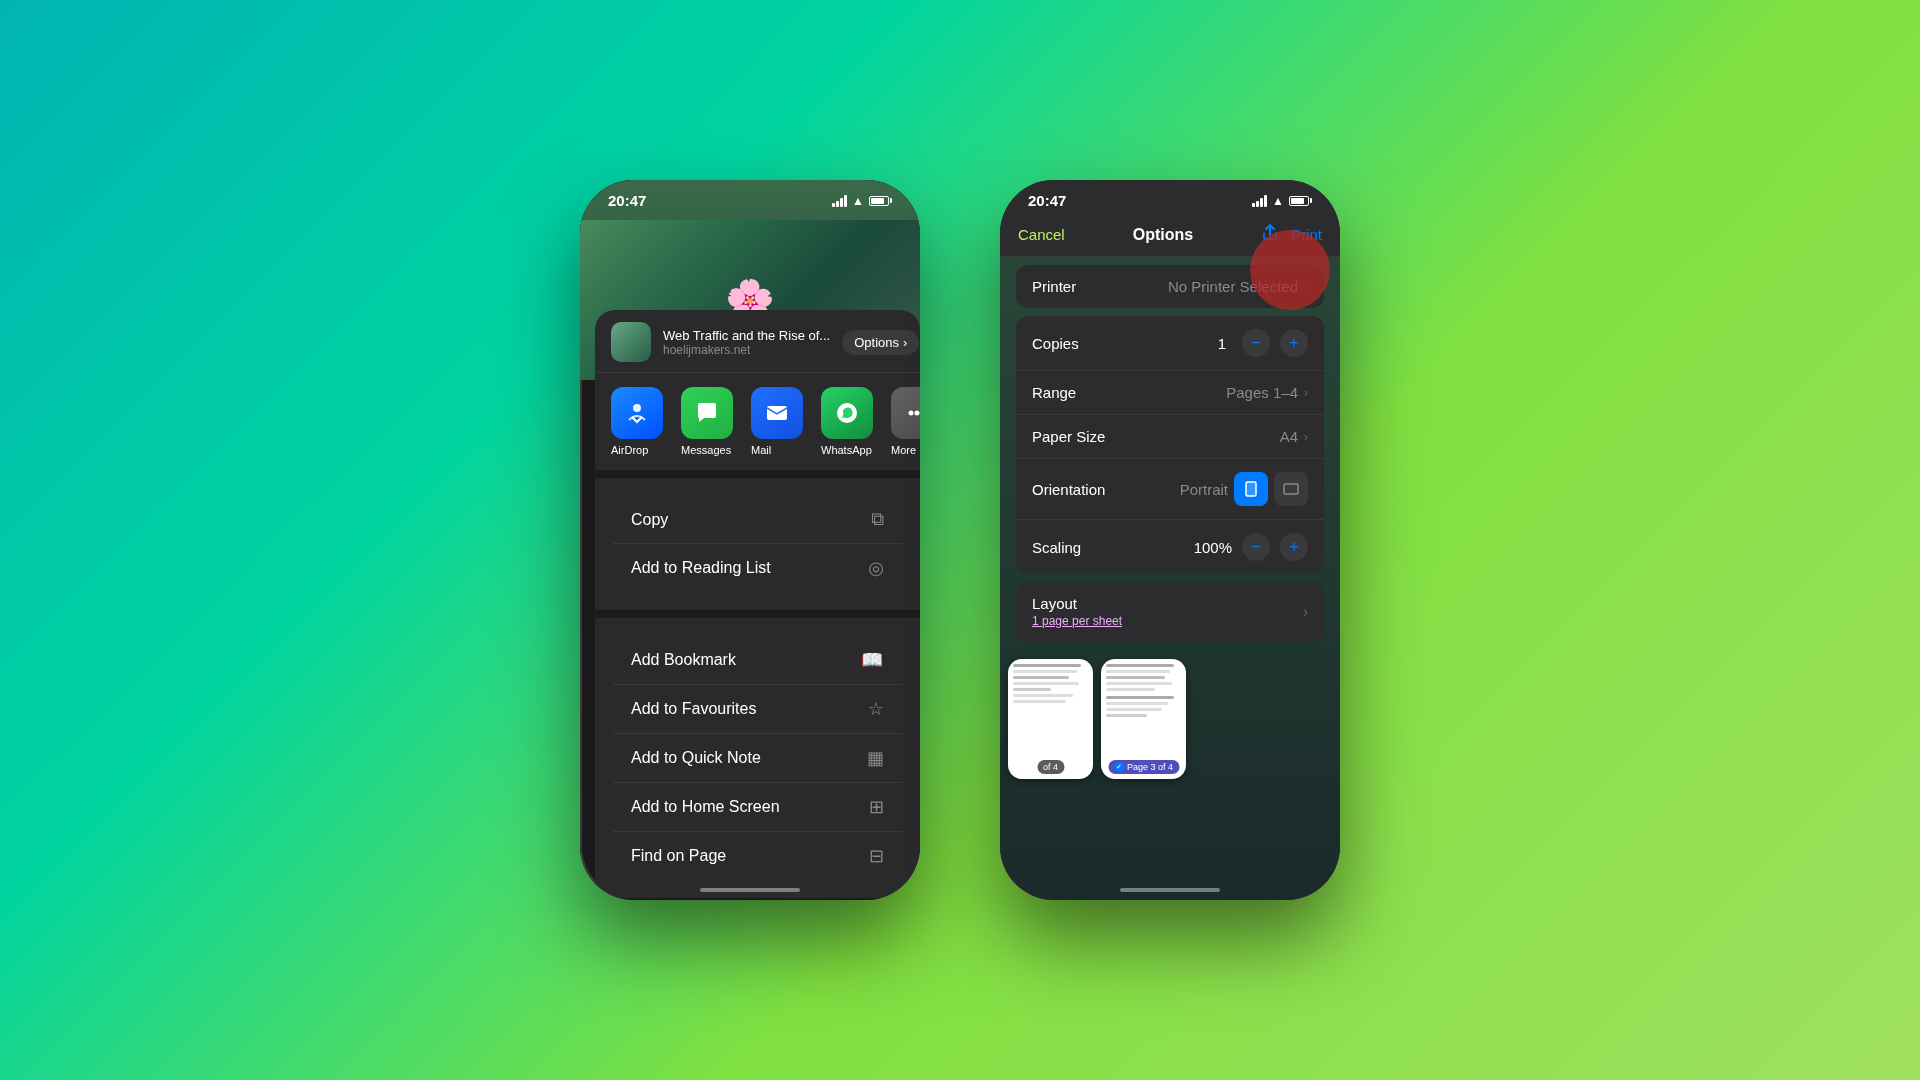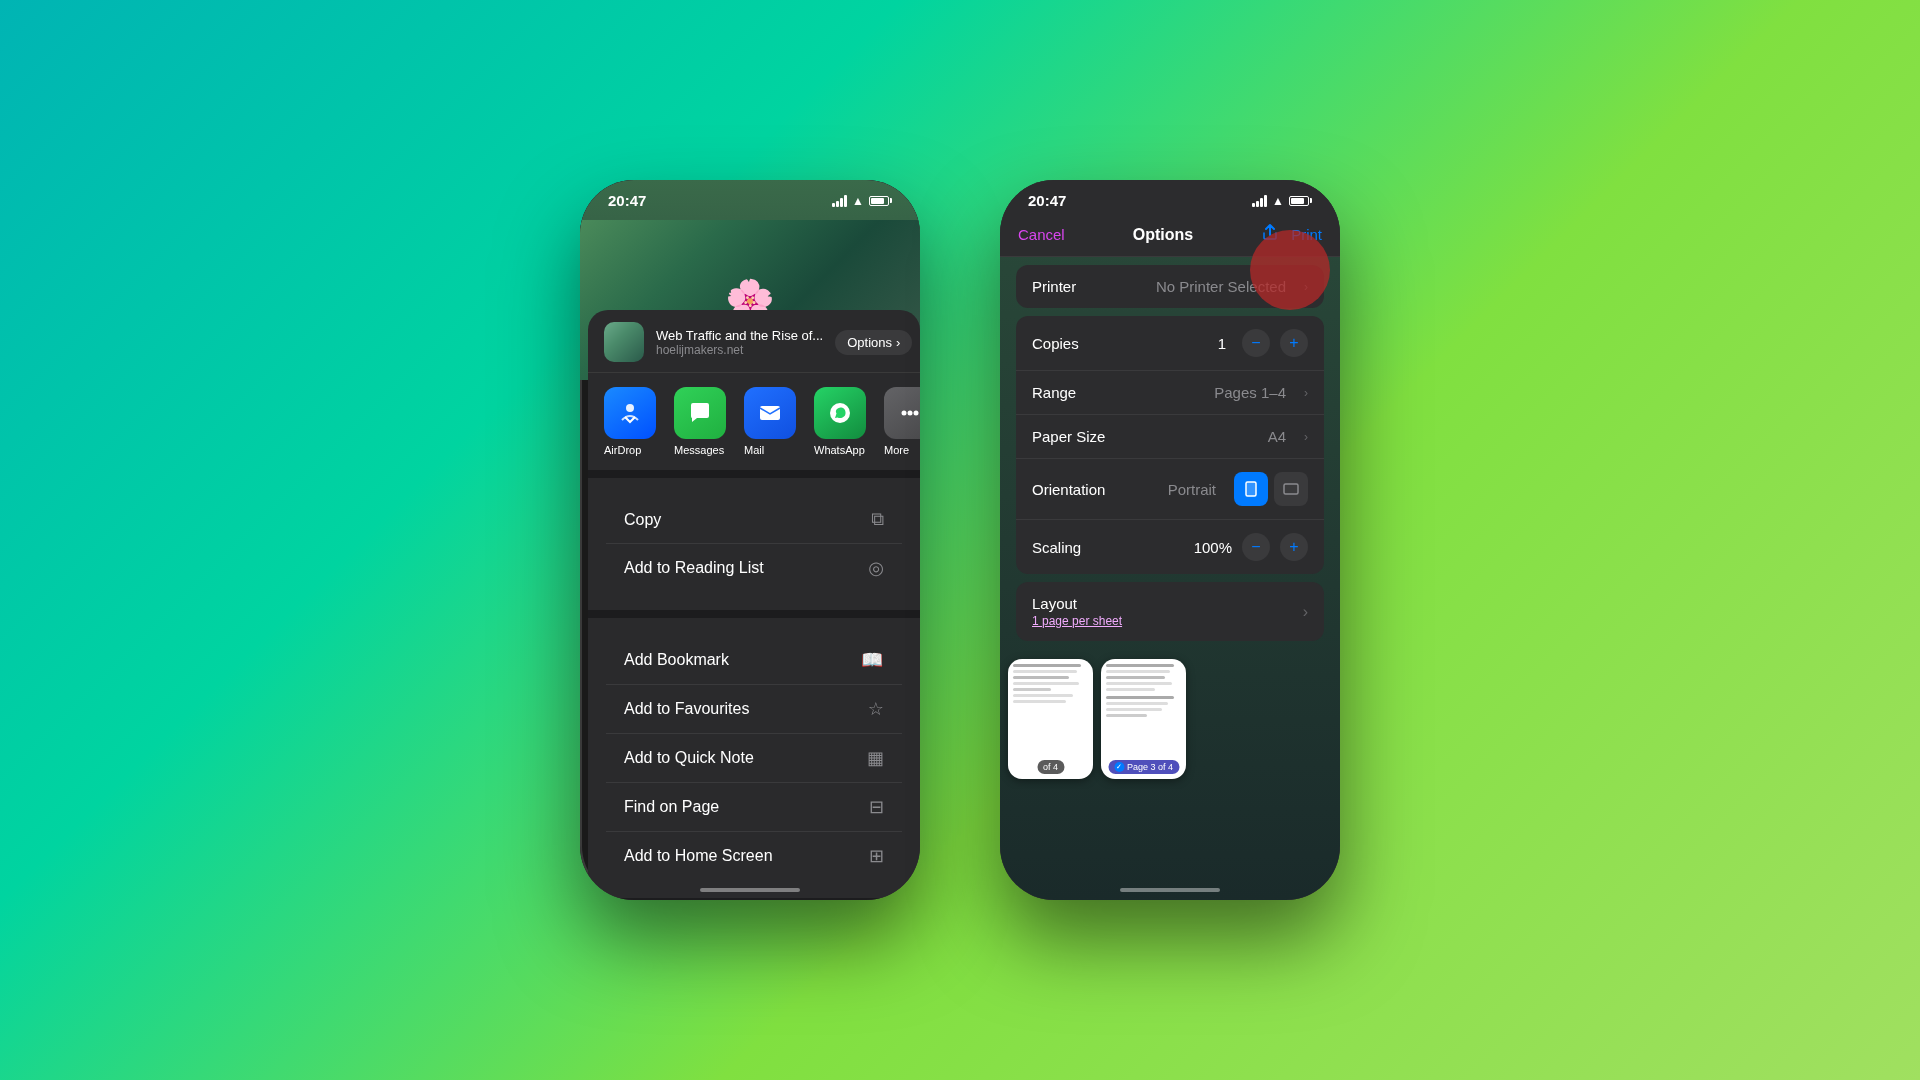--- a/index.html
+++ b/index.html
@@ -55,21 +55,21 @@
 
     .status-icons {
       display: flex;
       align-items: center;
       gap: 5px;
       font-size: 11px;
     }
 
     .share-sheet {
       position: absolute;
-      bottom: 0; left: 8px; right: 0;
+      bottom: 0; left: 15px; right: 0;
       background: #2a2a2c;
       border-radius: 20px 20px 0 0;
       padding-bottom: 30px;
     }
 
     .share-header {
       padding: 12px 16px 10px;
       border-bottom: 0.5px solid #3a3a3a;
       display: flex;
       align-items: center;
@@ -208,21 +208,21 @@
     .print-nav {
       display: flex;
       align-items: center;
       justify-content: space-between;
       padding: 10px 18px 10px;
       background: #2c2c2e;
       border-bottom: 0.5px solid #3a3a3c;
     }
 
     .print-cancel {
-      color: #d946ef;
+      color: #bef264;
       font-size: 15px;
     }
 
     .print-title {
       color: white;
       font-size: 16px;
       font-weight: 600;
     }
 
     .print-actions {
@@ -266,21 +266,21 @@
     .print-row:last-child { border-bottom: none; }
 
     .print-label {
       color: white;
       font-size: 15px;
     }
 
     .print-value {
       display: flex;
       align-items: center;
-      gap: 18px;
+      gap: 6px;
       color: #8a8a8e;
       font-size: 15px;
     }
 
     .print-chevron {
       color: #636366;
       font-size: 12px;
     }
 
     .stepper {
@@ -641,26 +641,26 @@
         </div>
         <div class="share-item">
           <span>Add to Favourites</span>
           <span class="share-item-icon">☆</span>
         </div>
         <div class="share-item">
           <span>Add to Quick Note</span>
           <span class="share-item-icon">▦</span>
         </div>
         <div class="share-item">
+          <span>Add to Home Screen</span>
+          <span class="share-item-icon">⊞</span>
+        </div>
+        <div class="share-item">
           <span>Find on Page</span>
           <span class="share-item-icon">⊟</span>
-        </div>
-        <div class="share-item">
-          <span>Add to Home Screen</span>
-          <span class="share-item-icon">⊞</span>
         </div>
       </div>
 
       <div class="section-gap"></div>
 
       <div class="share-list">
         <div class="share-item">
           <span>Markup</span>
           <span class="share-item-icon">✎</span>
         </div>

